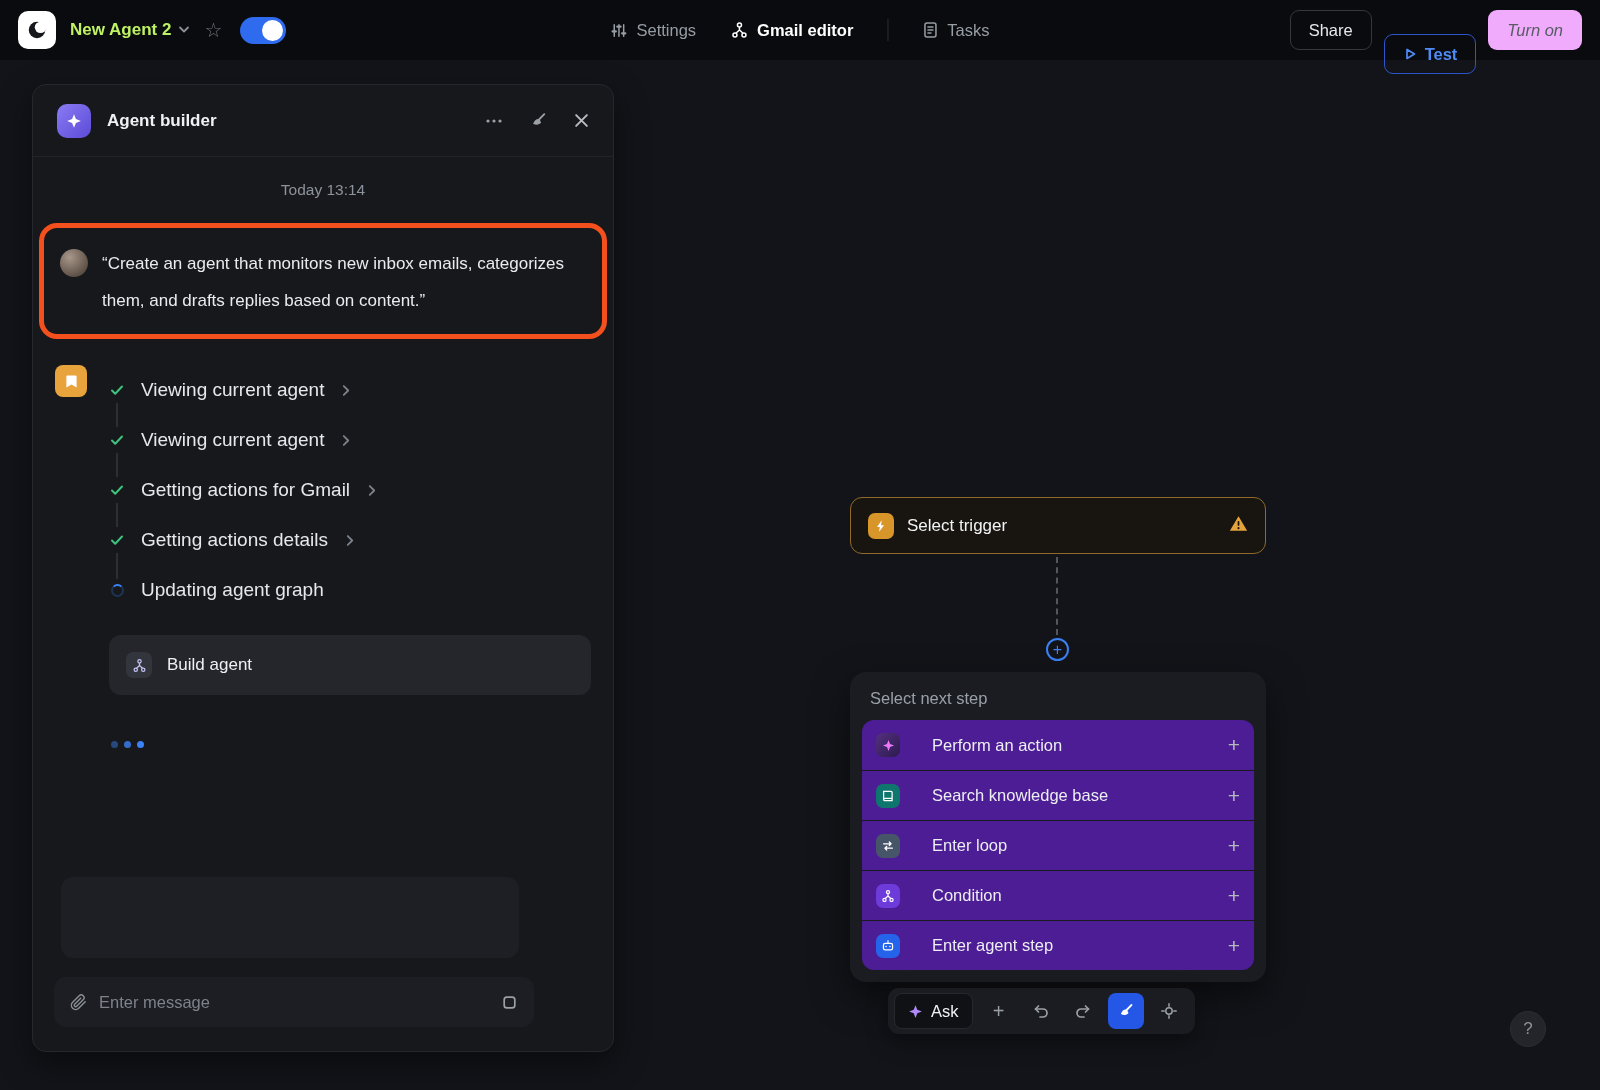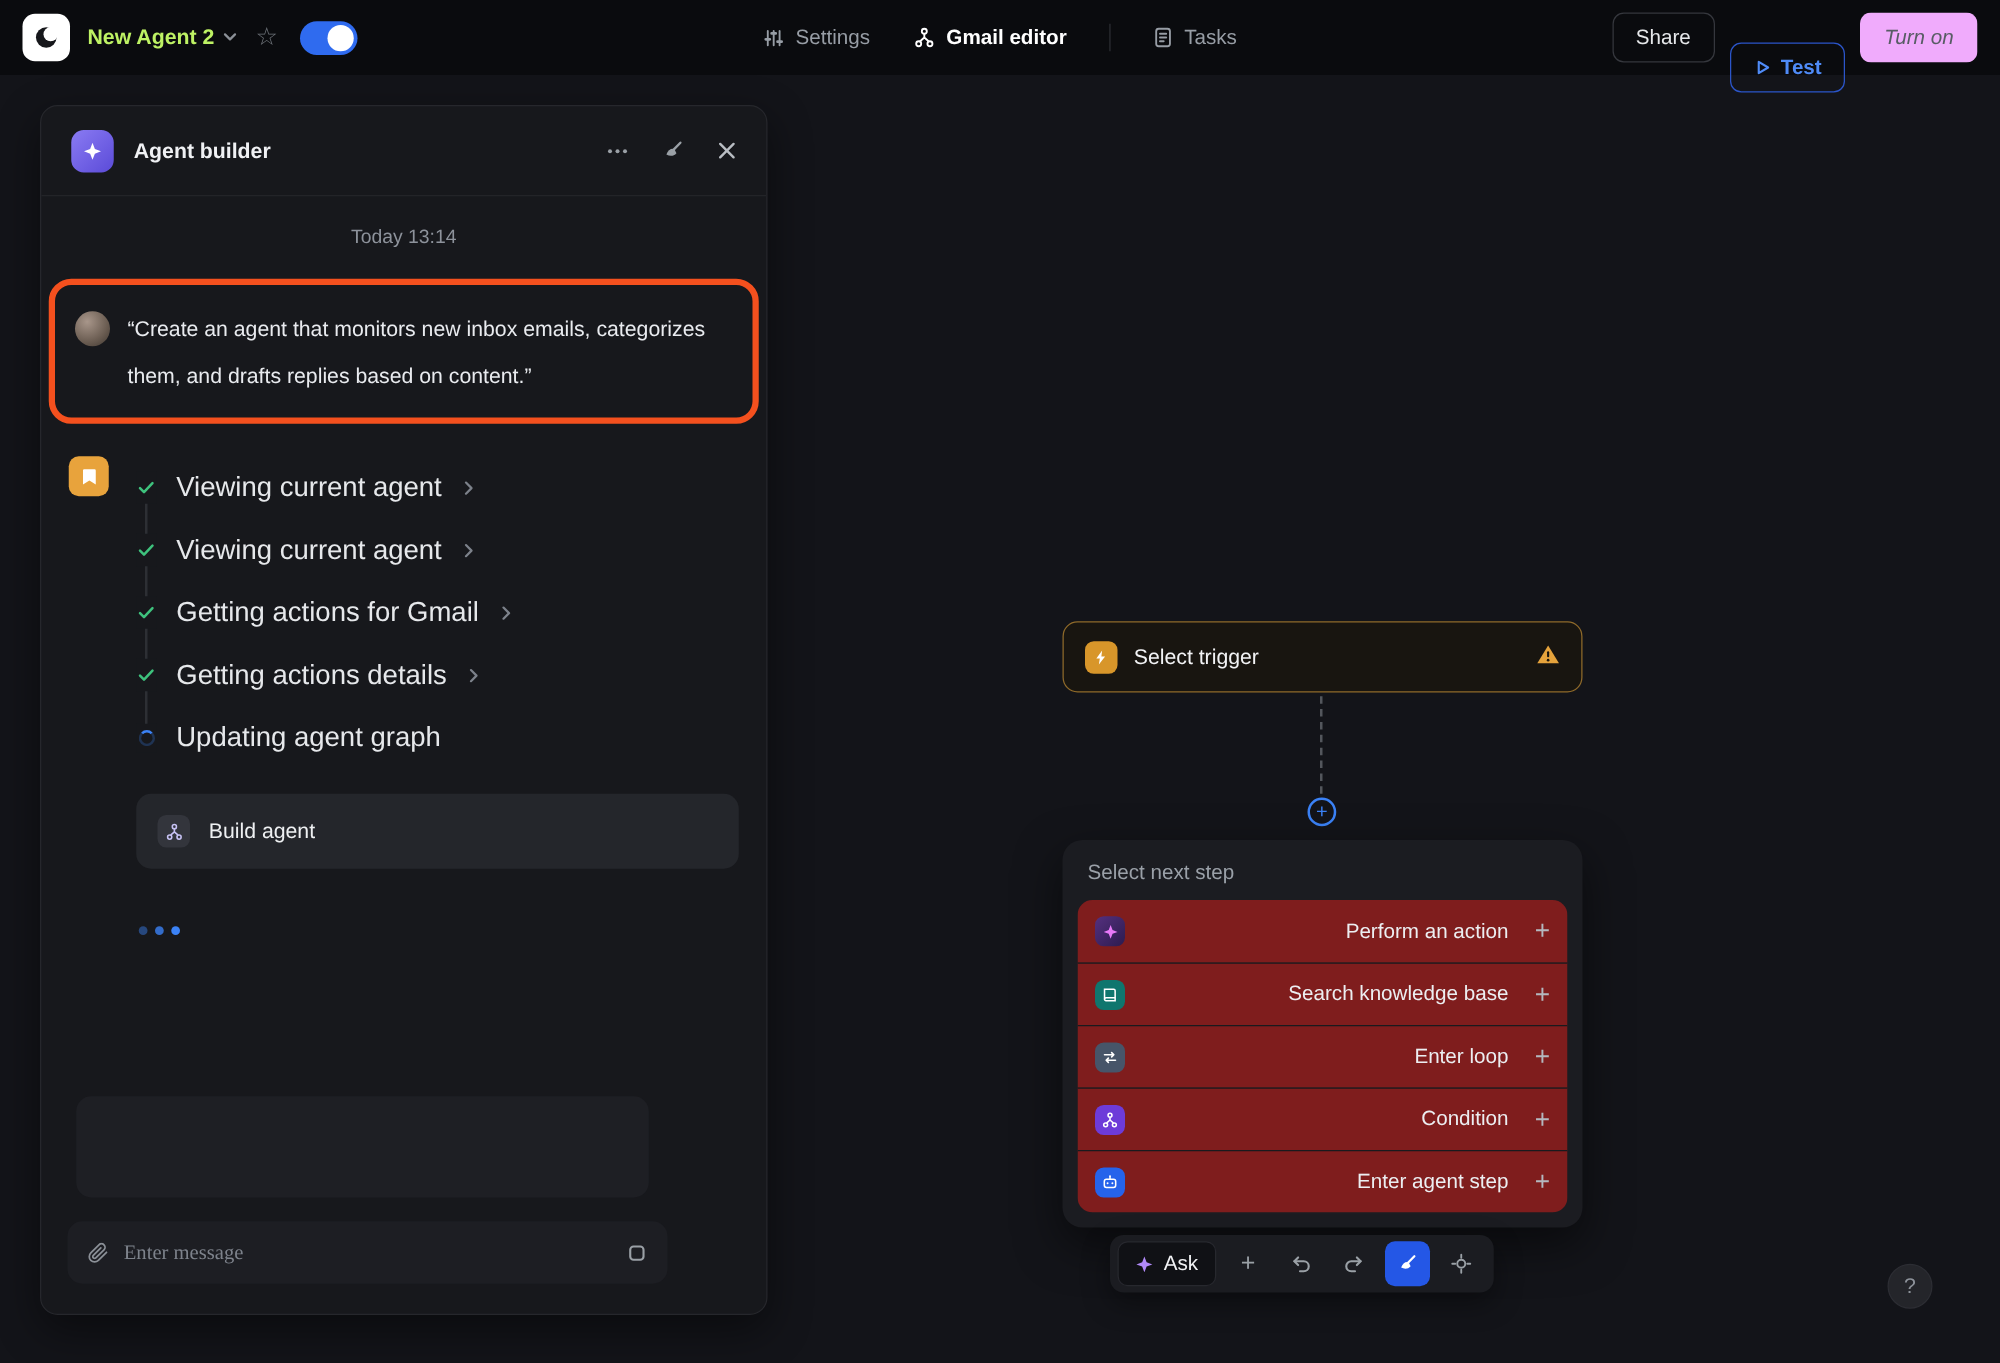--- a/index.html
+++ b/index.html
@@ -92,21 +92,21 @@
     width:32px; height:32px; border-radius:8px; background:#e8a33c; flex:0 0 auto;
     display:flex; align-items:center; justify-content:center; margin-right:22px;
   }
   .steps-list { position:relative; }
   .steps-list::before {
     content:""; position:absolute; left:7px; top:22px; bottom:30px;
     width:2px; background:#2d2f34;
   }
   .step-row { display:flex; align-items:center; height:50px; gap:16px; position:relative; }
   .step-ic { width:16px; display:flex; justify-content:center; background:#17181c; padding:5px 0; z-index:1; }
-  .step-label { font-size:22px; color:#e6e8eb; }
+  .step-label { font-size:19px; color:#e6e8eb; }
   .step-chevron { display:flex; align-items:center; margin-left:2px; cursor:pointer; }
   .spinner {
     width:13px; height:13px; border-radius:50%;
     border:2.4px solid rgba(59,130,246,.25); border-top-color:#3b82f6;
     animation:spin 1s linear infinite;
   }
   @keyframes spin { to { transform:rotate(360deg);} }
 
   .build-agent-card {
     margin:20px 22px 0 76px; height:60px; background:#24262b; border-radius:12px;
@@ -127,21 +127,21 @@
     position:absolute; left:28px; top:792px; width:458px; height:81px;
     background:#1e1f24; border-radius:12px;
   }
   .input-bar {
     position:absolute; left:21px; bottom:24px; width:480px; height:50px;
     background:#1d1e23; border-radius:12px; display:flex; align-items:center;
     padding:0 16px; gap:12px;
   }
   .input-bar input {
     flex:1; background:transparent; border:none; outline:none;
-    font-size:16.5px; color:#e8eaee; font-family:Liberation Serif, serif;
+    font-size:16.5px; color:#e8eaee; font-family:Liberation Sans, sans-serif;
   }
   .input-bar input::placeholder { color:#7d828b; }
 
   
   .trigger-node {
     position:absolute; left:850px; top:497px; width:416px; height:57px;
     background:#181510; border:1px solid #8f6a2a; border-radius:12px;
     display:flex; align-items:center; gap:13px; padding:0 17px; cursor:pointer; z-index:5;
   }
   .trigger-ic {
@@ -162,22 +162,22 @@
   }
 
   .next-step-panel {
     position:absolute; left:850px; top:672px; width:416px;
     background:#1b1c21; border-radius:16px; padding-bottom:12px;
     box-shadow:0 14px 36px rgba(0,0,0,.5); z-index:6;
   }
   .next-step-title { font-size:16.5px; color:#9aa0a8; padding:17px 20px 12px 20px; }
   .next-step-list { margin:0 12px; border-radius:12px; overflow:hidden; }
   .ns-row {
-    height:50px; background:#7f1d1d; display:flex; align-items:center;
-    gap:21px; padding:0 14px; cursor:pointer; border-top:1px solid #191a1e;text-align:right;
+    height:50px; background:#4c1d95; display:flex; align-items:center;
+    gap:32px; padding:0 14px; cursor:pointer; border-top:1px solid #191a1e;
   }
   .ns-row:first-child { border-top:none; }
   .ns-ic {
     width:24px; height:24px; border-radius:7px; flex:0 0 auto;
     display:flex; align-items:center; justify-content:center;
   }
   .ns-ic.action    { background:linear-gradient(135deg,#55307f,#2c1b4e); }
   .ns-ic.knowledge { background:#0f766e; }
   .ns-ic.loop      { background:#475569; }
   .ns-ic.condition { background:#6d3bd9; }

